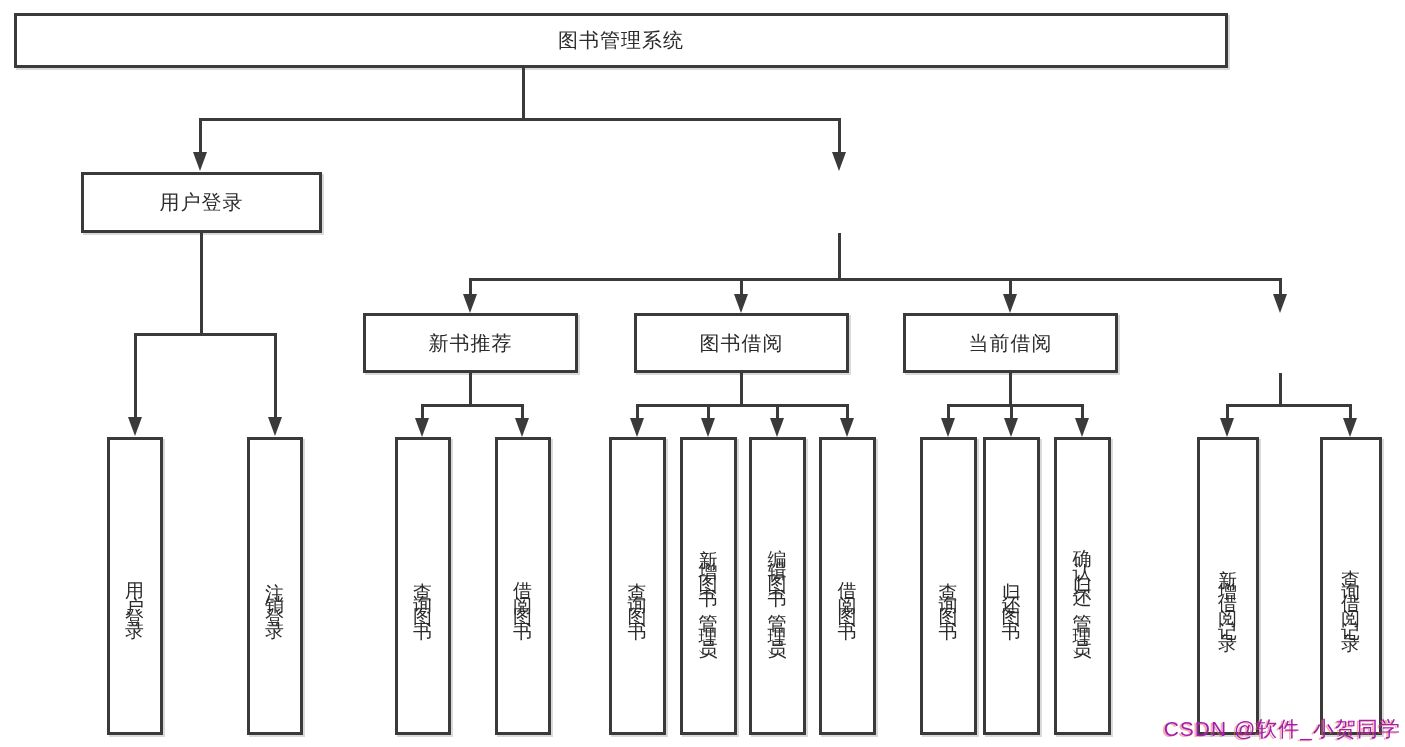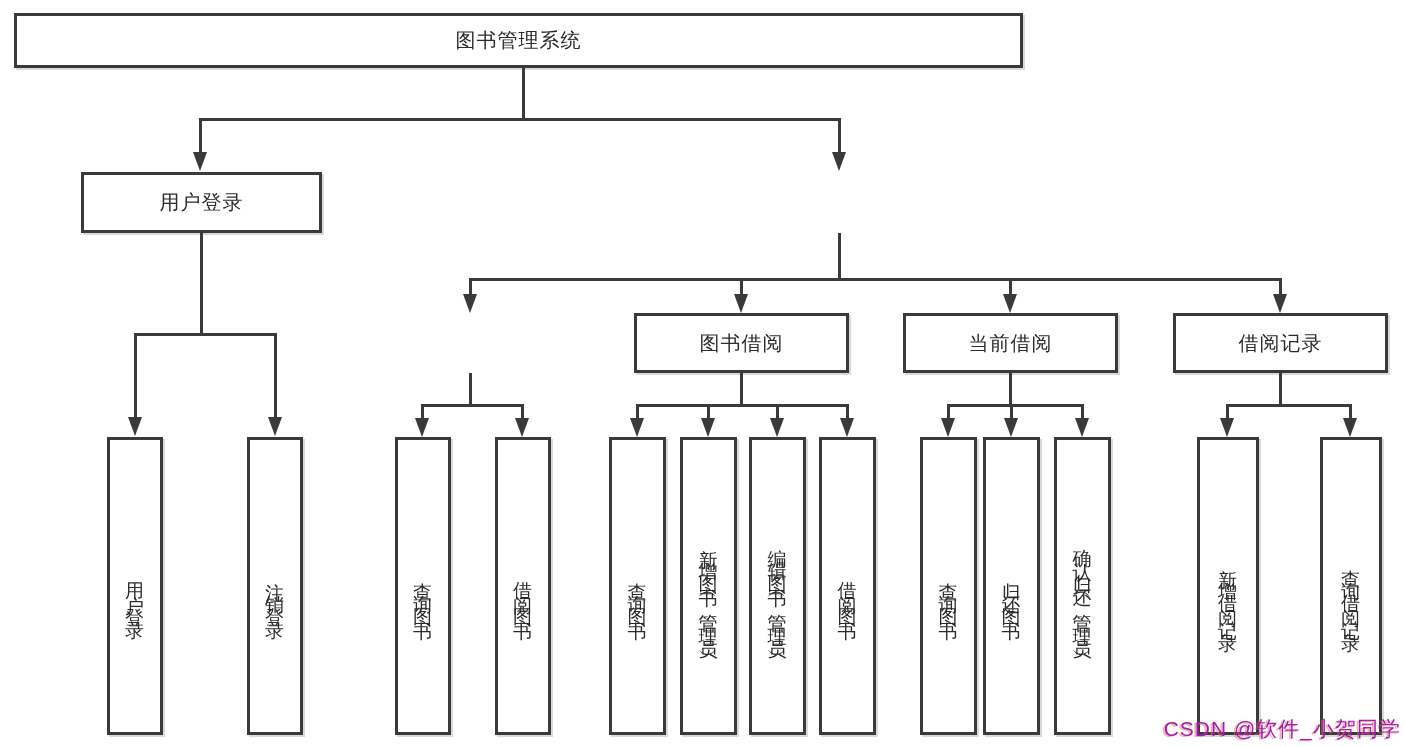--- a/index.html
+++ b/index.html
@@ -6,21 +6,21 @@
   .canvas{
     position:relative;width:1405px;height:747px;background:#ffffff;overflow:hidden;
     font-family:"Liberation Sans","DejaVu Sans",sans-serif;color:#2b2b2b;
   }
   .box{
     position:absolute;box-sizing:border-box;background:#fff;
     border:3px solid #3a3a3a;box-shadow:2px 2px 0 rgba(150,150,150,.35);
     display:flex;align-items:center;justify-content:center;
     font-size:20px;letter-spacing:1px;
   }
-  .root{left:14px;top:13px;width:1009px;height:55px;}
+  .root{left:14px;top:13px;width:1214px;height:55px;}
   .l2{top:172px;width:241px;height:61px;}
   .l3{top:313px;width:215px;height:60px;}
   .leaf{top:437px;width:56px;height:298px;}
   .vtext{
     writing-mode:vertical-rl;text-orientation:mixed;
     font-size:19px;line-height:1;letter-spacing:13px;margin-bottom:-13px;
   }
   .vl{position:absolute;width:3px;background:#3a3a3a;}
   .hl{position:absolute;height:3px;background:#3a3a3a;}
   .ah{
@@ -41,28 +41,28 @@
 <div class="canvas">
 
   <div class="box root">
     <span>图书管理系统</span>
   </div>
 
   <div class="box l2" style="left:81px">
     <span>用户登录</span>
   </div>
 
+  <div class="box l3" style="left:363px">
+    <span>新书推荐</span>
+  </div>
   <div class="box l3" style="left:634px">
     <span>图书借阅</span>
   </div>
   <div class="box l3" style="left:903px">
     <span>当前借阅</span>
-  </div>
-  <div class="box l3" style="left:1173px">
-    <span>借阅记录</span>
   </div>
 
   <div class="box leaf" style="left:107px">
     <span class="vtext">用户登录</span>
   </div>
   <div class="box leaf" style="left:247px">
     <span class="vtext">注销登录</span>
   </div>
   <div class="box leaf" style="left:395px">
     <span class="vtext">查询图书</span>

